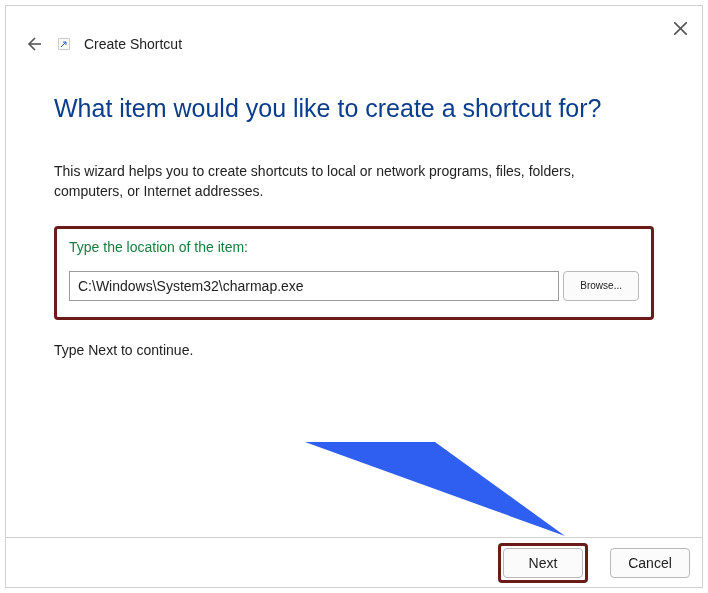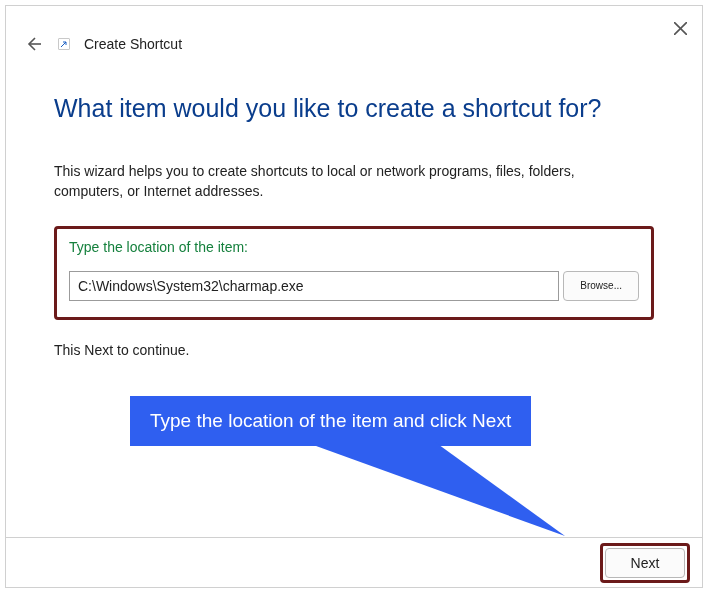--- a/index.html
+++ b/index.html
@@ -185,29 +185,29 @@
     <p class="desc">This wizard helps you to create shortcuts to local or network programs, files, folders, computers, or Internet addresses.</p>
 
     <div class="highlight-box">
       <div class="label">Type the location of the item:</div>
       <div class="input-row">
         <input class="path-input" type="text" value="C:\Windows\System32\charmap.exe" style="">
         <button class="browse-btn">Browse...</button>
       </div>
     </div>
 
-    <div class="continue-text">This Next to continue.</div>
-  </div>
-
-  <div class="annotation">Type the location of the item and click Next</div>
+    <div class="continue-text">Type Next to continue.</div>
+  </div>
+
   <div class="annotation-pointer">
     <svg>
         <polygon points="0,0 130,0 260,94" fill="#2f5ff0"></polygon>
       </svg>
   </div>
 
   <div class="footer">
     <span class="next-highlight">
       <button>Next</button>
     </span>
+    <button>Cancel</button>
   </div>
 
 </div>
 
 </body></html>

